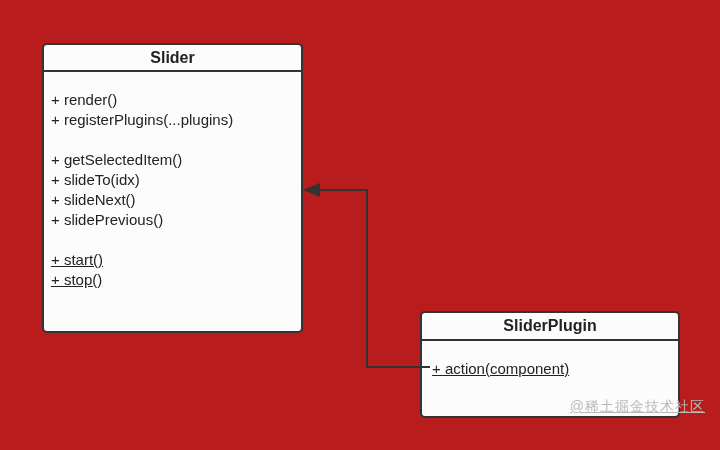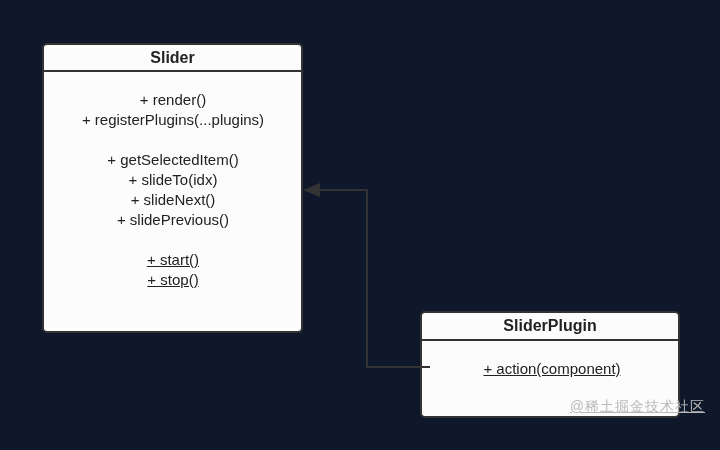--- a/index.html
+++ b/index.html
@@ -4,21 +4,21 @@
 <style>
   html, body {
     margin: 0;
     padding: 0;
     background: #ffffff;
   }
   .canvas {
     position: relative;
     width: 720px;
     height: 450px;
-    background: #0f172a;
+    background: #b91c1c;
     font-family: "Liberation Sans", "DejaVu Sans", sans-serif;
     overflow: hidden;
   }
   .class-box {
     position: absolute;
     box-sizing: border-box;
     border: 2px solid #333333;
     border-radius: 5px;
     background: #fcfcfc;
   }
@@ -64,21 +64,20 @@
     margin-bottom: 20px;
   }
   .method-group:last-child {
     margin-bottom: 0;
     text-decoration: underline;
   }
   .method {
     height: 20px;
     line-height: 20px;
     white-space: nowrap;
-    text-align: center;
   }
   .slider-plugin .method {
     height: 21px;
     line-height: 21px;
   }
   .connector-svg {
     position: absolute;
     left: 0;
     top: 0;
     pointer-events: none;

